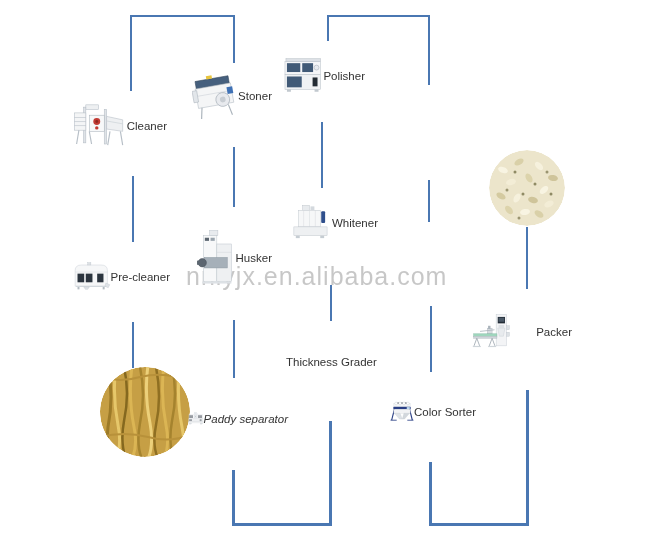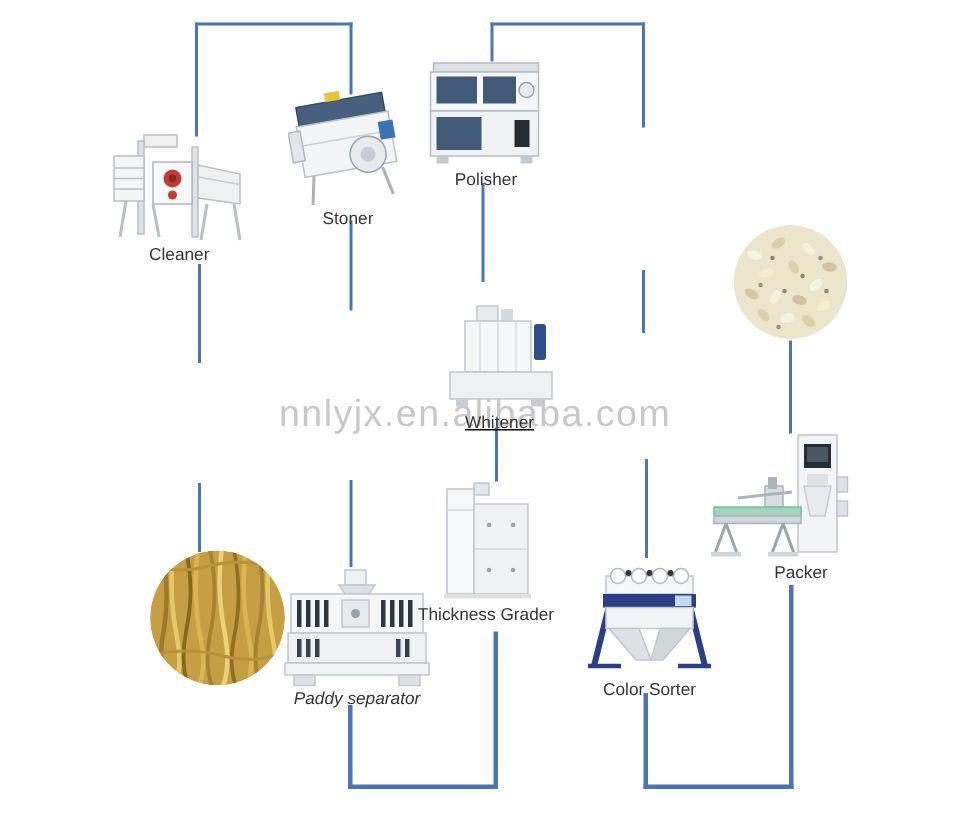--- a/index.html
+++ b/index.html
@@ -1,21 +1,21 @@
 <!DOCTYPE html>
 <html><head>
 <meta charset="utf-8">
 <style>
   html,body{margin:0;padding:0;background:#ffffff;}
   #canvas{
     position:relative;width:653px;height:559px;background:#ffffff;overflow:hidden;
     font-family:"Liberation Sans", sans-serif;
   }
   .connector{position:absolute;background:#4a77b2;}
-  .node{position:absolute;display:flex;flex-direction:column;align-items:center;}
+  .node{position:absolute;display:flex;align-items:center;}
   .node svg{display:block;}
   .node-label{
     margin-top:2px;font-size:11.5px;color:#333333;white-space:nowrap;
     text-align:center;line-height:1.1;
   }
   .photo{position:absolute;border-radius:50%;overflow:hidden;}
   #watermark{
     position:absolute;left:186px;top:262px;font-size:25px;color:#9b9b9b;
     opacity:.55;letter-spacing:1px;white-space:nowrap;
   }
@@ -146,23 +146,54 @@
         <circle cx="46" cy="34" r="1.5" fill="#8f8a64"></circle>
         <circle cx="18" cy="40" r="1.5" fill="#9a9470"></circle>
         <circle cx="58" cy="22" r="1.5" fill="#9a9470"></circle>
         <circle cx="34" cy="44" r="1.5" fill="#8f8a64"></circle>
         <circle cx="30" cy="68" r="1.5" fill="#9a9470"></circle>
         <circle cx="62" cy="44" r="1.5" fill="#8f8a64"></circle>
       </g>
     </svg>
   </div>
 
-
-
-  <div class="node" style="left:288px;top:202px;width:90px;text-decoration:underline;">
+  <div class="node" style="left:72px;top:240px;width:98px;">
+    <svg width="98" height="72" viewBox="0 0 98 72">
+      <path d="M8 62 L8 22 Q8 8 24 8 L74 8 Q90 8 90 22 L90 62 Z" fill="#f6f7f8" stroke="#bfc6cd"></path>
+      <path d="M8 26 L90 26" stroke="#d2d8dd" fill="none"></path>
+      <rect x="14" y="30" width="17" height="22" fill="#2c353f"></rect>
+      <rect x="35" y="30" width="17" height="22" fill="#2c353f"></rect>
+      <rect x="64" y="30" width="16" height="22" fill="#2c353f"></rect>
+      <rect x="40" y="2" width="8" height="6" fill="#dde1e5" stroke="#bfc6cd"></rect>
+      <rect x="10" y="61" width="80" height="3" fill="#d2d8dd"></rect>
+      <rect x="14" y="64" width="5" height="6" fill="#b4bcc3"></rect>
+      <rect x="78" y="64" width="5" height="6" fill="#b4bcc3"></rect>
+      <polygon points="30,64 44,64 40,70 34,70" fill="#dfe3e7" stroke="#bfc6cd"></polygon>
+      <polygon points="86,54 96,58 92,66 84,62" fill="#dfe3e7" stroke="#bfc6cd"></polygon>
+    </svg>
+    <div class="node-label" style="color: rgb(51, 51, 51);">Pre-cleaner</div>
+  </div>
+
+  <div class="node" style="left:196px;top:204px;width:76px;">
+    <svg width="76" height="106" viewBox="0 0 76 106">
+      <rect x="26" y="2" width="16" height="10" fill="#e8ebee" stroke="#bfc6cd"></rect>
+      <rect x="14" y="12" width="26" height="88" fill="#f7f8f9" stroke="#bfc6cd"></rect>
+      <rect x="40" y="28" width="28" height="72" fill="#eef0f2" stroke="#bfc6cd"></rect>
+      <line x1="40" y1="44" x2="68" y2="44" stroke="#d0d6db"></line>
+      <rect x="17" y="16" width="8" height="6" fill="#5c6670"></rect>
+      <rect x="28" y="16" width="8" height="6" fill="#9aa4ad"></rect>
+      <rect x="16" y="54" width="44" height="20" fill="#a6b0b9" stroke="#8b97a1"></rect>
+      <circle cx="12" cy="64" r="8" fill="#5c6670" stroke="#454e57"></circle>
+      <rect x="2" y="60" width="10" height="8" fill="#5c6670"></rect>
+      <rect x="12" y="100" width="56" height="4" fill="#dde1e5"></rect>
+    </svg>
+    <div class="node-label" style="color: rgb(51, 51, 51);">Husker</div>
+  </div>
+
+  <div class="node" style="left:288px;top:186px;width:90px;">
     <svg width="90" height="72" viewBox="0 0 90 72">
       <rect x="30" y="2" width="14" height="10" fill="#e8ebee" stroke="#bfc6cd"></rect>
       <rect x="46" y="4" width="8" height="8" fill="#d4d9de"></rect>
       <rect x="22" y="12" width="44" height="34" fill="#f6f7f8" stroke="#bfc6cd"></rect>
       <line x1="32" y1="12" x2="32" y2="46" stroke="#d6dbdf"></line>
       <line x1="44" y1="12" x2="44" y2="46" stroke="#d6dbdf"></line>
       <line x1="56" y1="12" x2="56" y2="46" stroke="#d6dbdf"></line>
       <rect x="68" y="14" width="8" height="24" rx="2" fill="#2f4f8c"></rect>
       <rect x="12" y="46" width="68" height="18" fill="#eef0f2" stroke="#bfc6cd"></rect>
       <rect x="16" y="64" width="8" height="5" fill="#c6cdd3"></rect>

